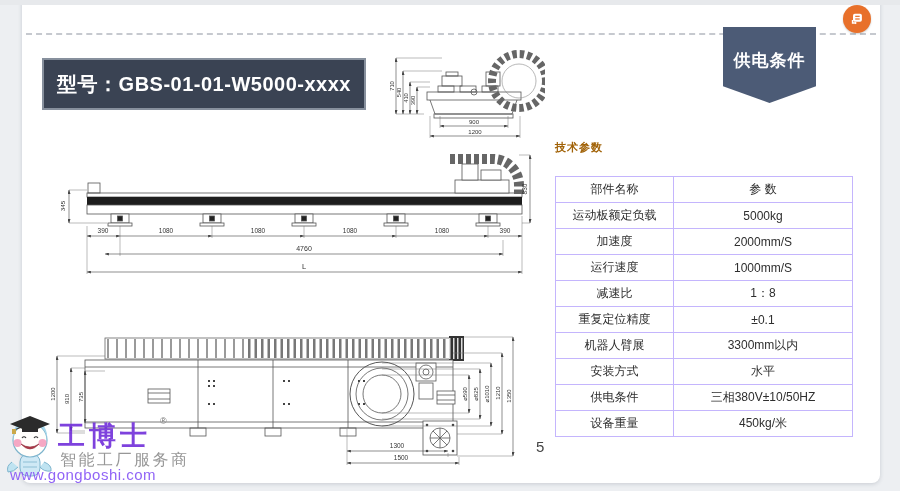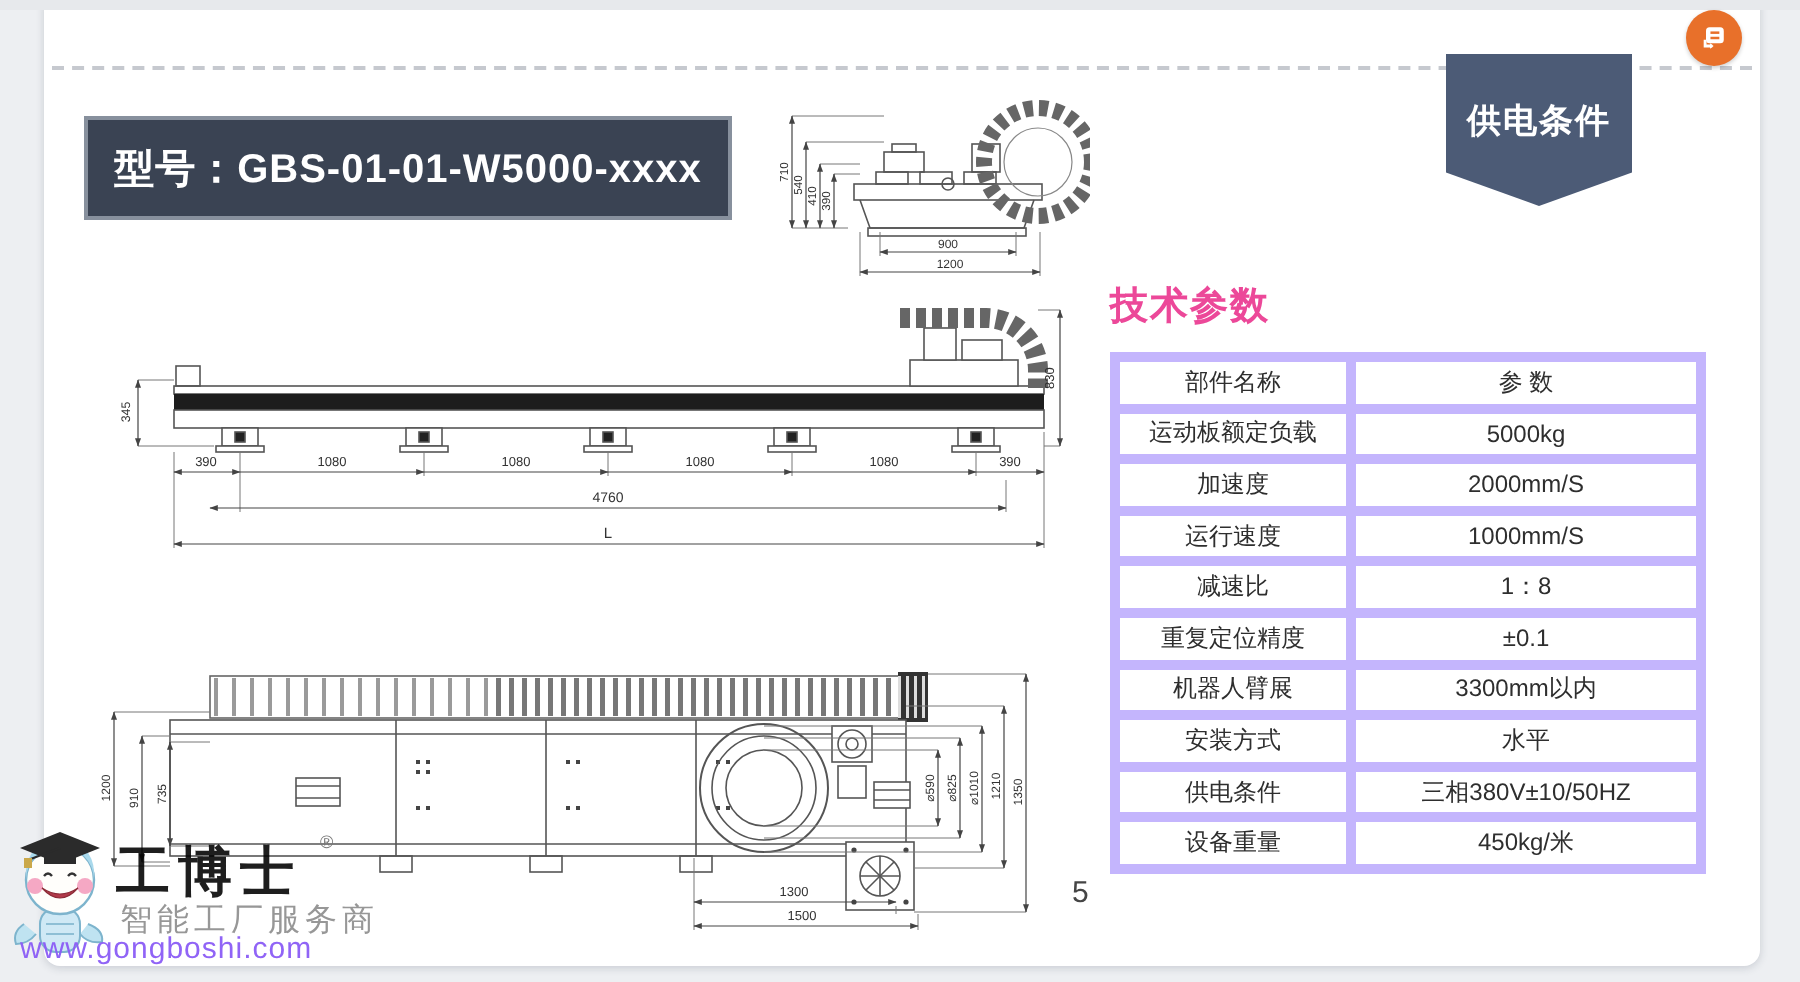--- a/index.html
+++ b/index.html
@@ -27,43 +27,43 @@
   .model-badge span{color:#ffffff;font-size:20px;font-weight:bold;letter-spacing:.5px;white-space:nowrap;}
   .ribbon{
     position:absolute;left:701px;top:27px;width:93px;height:76px;
     background:#4c5b76;z-index:4;
     clip-path:polygon(0 0,100% 0,100% 78%,50% 100%,0 78%);
     display:flex;align-items:flex-start;justify-content:center;
   }
   .ribbon span{color:#ffffff;font-size:17px;font-weight:bold;letter-spacing:1px;margin-top:22px;white-space:nowrap;}
   .specs-heading{
     position:absolute;left:533px;top:140px;margin:0;
-    font-size:19px;font-weight:bold;color:#ec4899;letter-spacing:1px;z-index:3;
+    font-size:11px;font-weight:bold;color:#a16207;letter-spacing:1px;z-index:3;
   }
   table.specs{
     position:absolute;left:533px;top:176px;width:298px;height:261px;
     border-collapse:collapse;table-layout:fixed;z-index:3;background:#fff;
   }
   table.specs td{
-    border:5px solid #c4b5fd;font-size:12px;color:#2e2e2e;
+    border:1px solid #c4b5fd;font-size:12px;color:#2e2e2e;
     text-align:center;vertical-align:middle;padding:0 2px;white-space:nowrap;
   }
   table.specs col.c1{width:118px;}
   .page-number{
     position:absolute;left:514px;top:438px;font-size:15px;color:#454545;z-index:3;
   }
   svg text{font-family:"Liberation Sans","DejaVu Sans",sans-serif;fill:#333;}
   .drawing{position:absolute;z-index:2;}
   #end-view{left:368px;top:48px;width:155px;height:97px;}
   #side-view{left:35px;top:150px;width:482px;height:142px;}
   #plan-view{left:23px;top:323px;width:495px;height:157px;}
   .watermark{position:absolute;left:2px;top:406px;width:200px;height:84px;z-index:8;}
   .wm-brand{
     position:absolute;left:56px;top:12px;font-family:"Liberation Serif","DejaVu Serif",serif;
-    font-weight:bold;font-size:27px;color:#000000;letter-spacing:4px;opacity:.88;
+    font-weight:bold;font-size:27px;color:#6d28d9;letter-spacing:4px;opacity:.88;
   }
   .wm-reg{position:absolute;left:158px;top:10px;font-size:9px;color:#777;}
   .wm-tagline{position:absolute;left:58px;top:44px;font-size:16px;color:#8c8c8c;letter-spacing:2.5px;opacity:.9;}
   .wm-url{position:absolute;left:8px;top:60px;font-size:15px;color:#8b5cf6;letter-spacing:.5px;opacity:.95;text-align:center;}
   .mascot{position:absolute;left:2px;top:4px;}
   .ext-btn{
     position:absolute;left:843px;top:5px;width:28px;height:28px;border-radius:50%;
     background:#e8702a;z-index:9;border:none;display:flex;align-items:center;justify-content:center;
     cursor:pointer;box-shadow:0 1px 2px rgba(0,0,0,.2);
   }

